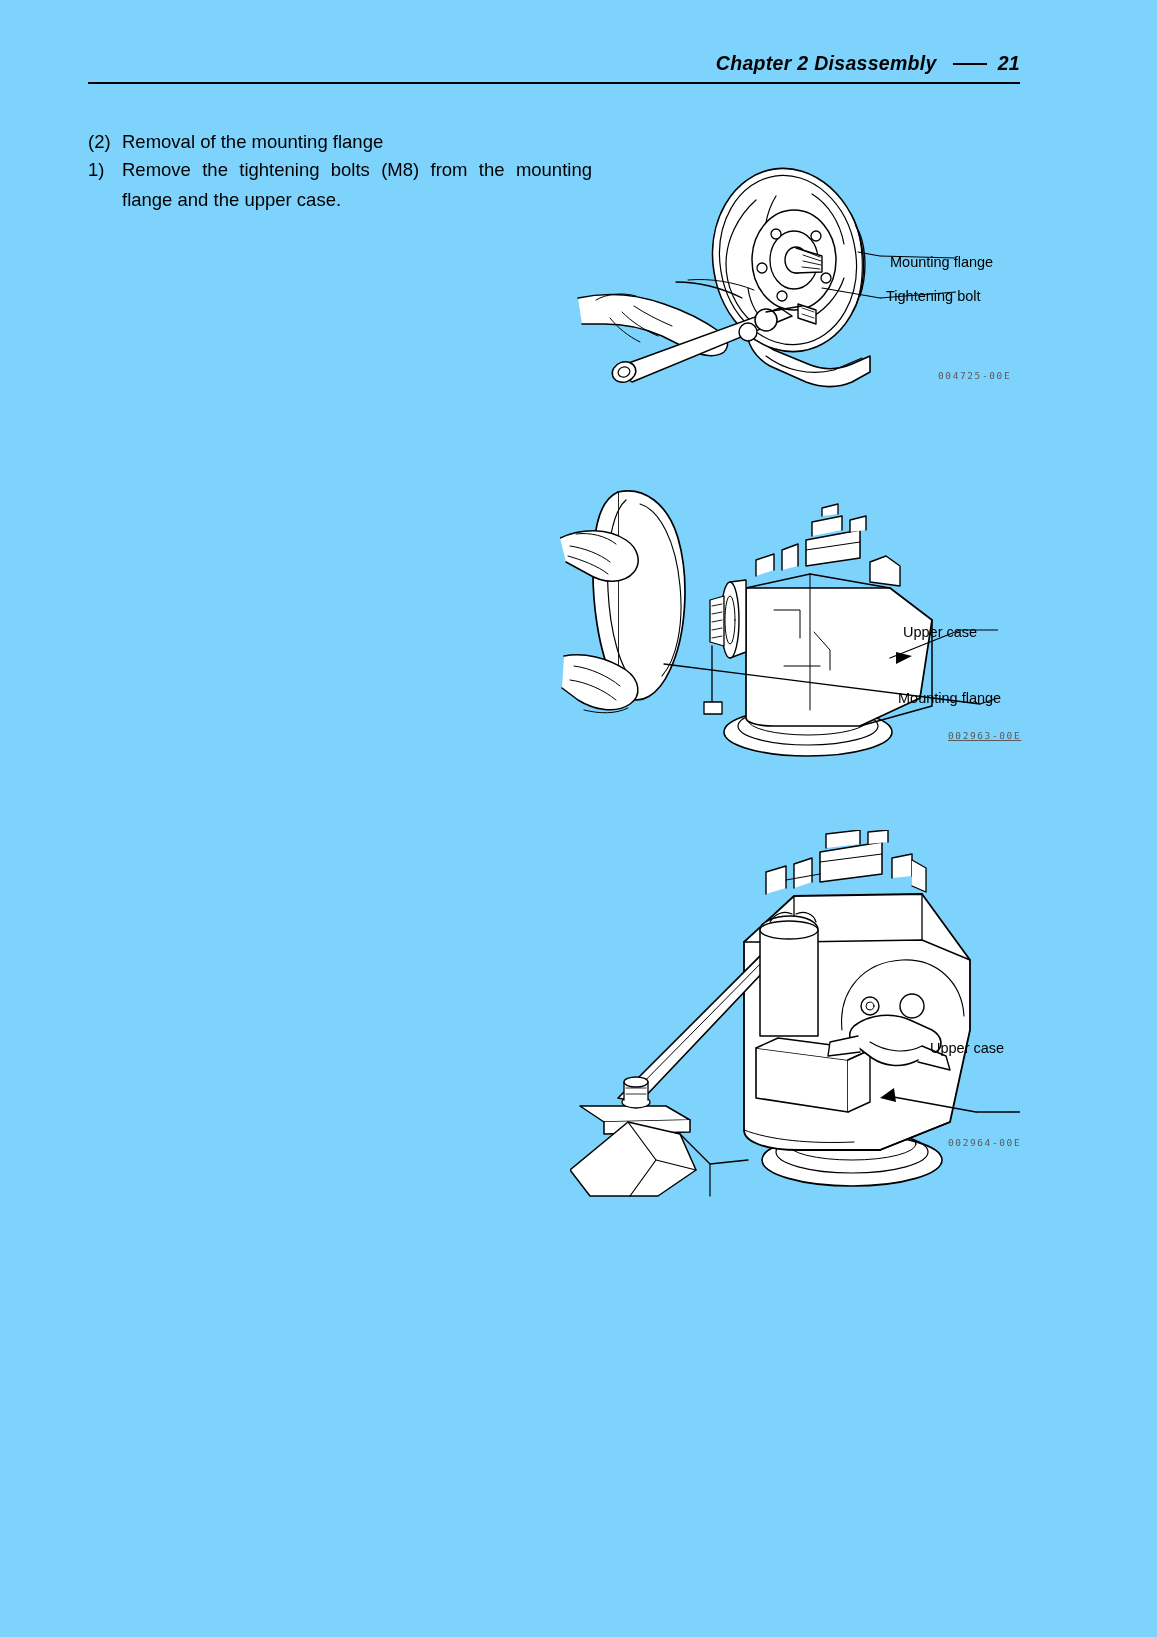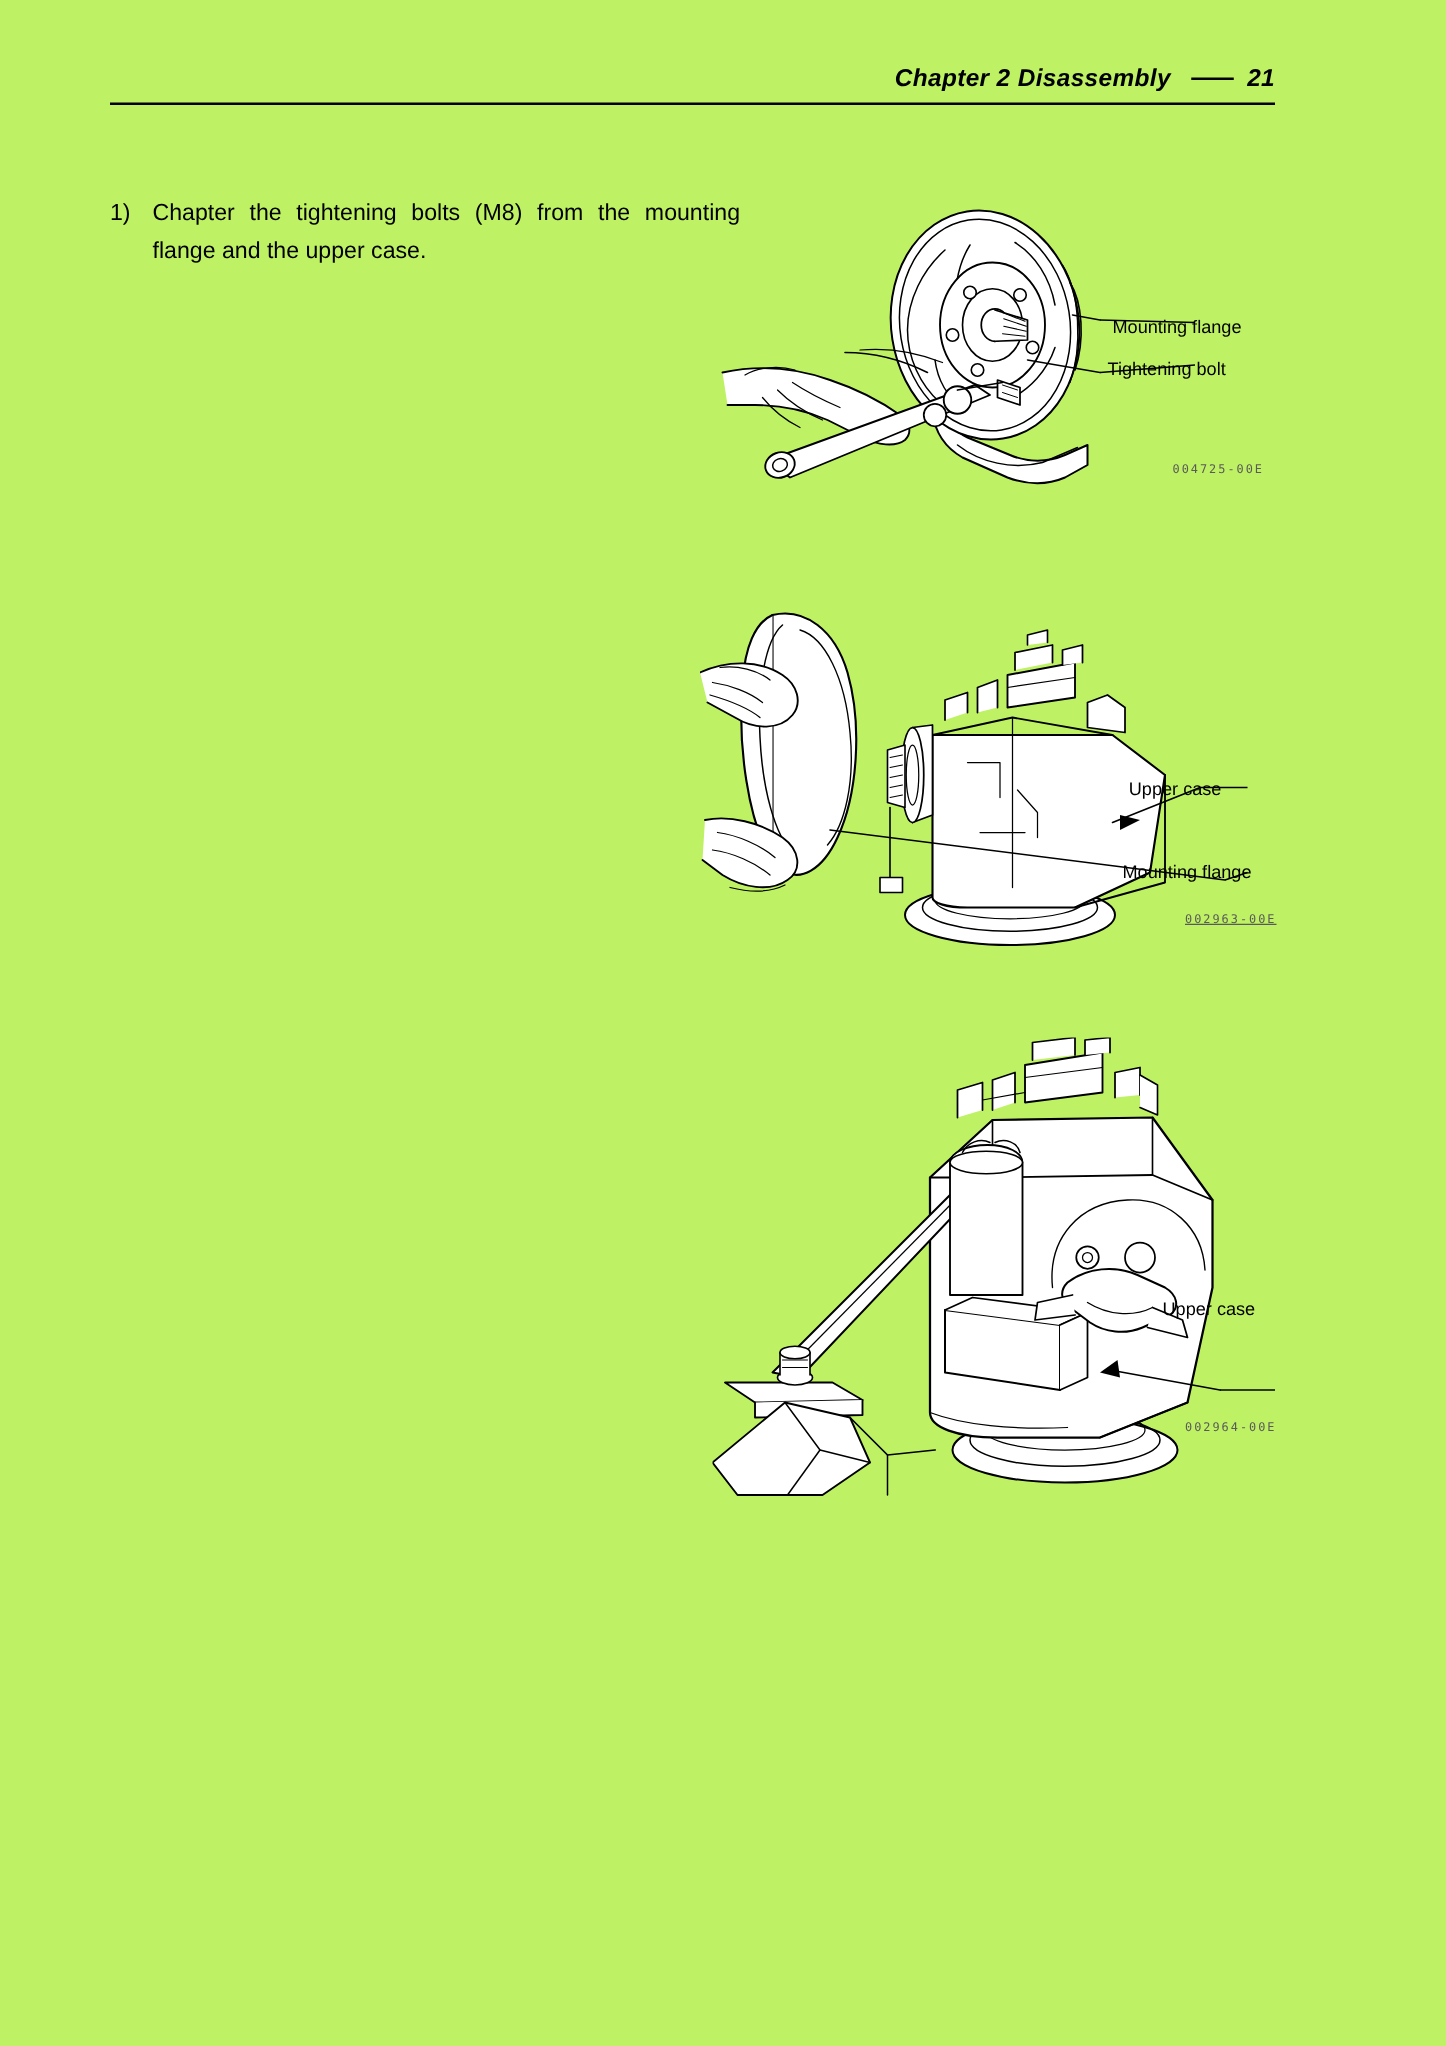--- a/index.html
+++ b/index.html
@@ -4,21 +4,21 @@
 <style>
   html, body {
     margin: 0;
     padding: 0;
     background: #ffffff;
   }
   .page {
     position: relative;
     width: 1157px;
     height: 1637px;
-    background: #bef264;
+    background: #7dd3fc;
     font-family: "Liberation Sans", sans-serif;
     color: #000000;
     overflow: hidden;
   }
 
   
   .header {
     position: absolute;
     left: 88px;
     top: 52px;
@@ -135,23 +135,26 @@
 
 <div class="page">
 
   <div class="header">
     <div class="header-text">
       <span class="chap">Chapter 2  Disassembly</span><span class="dash"></span><span>21</span>
     </div>
     <div class="header-rule"></div>
   </div>
 
+  <div class="body-text para-intro">
+    <span class="list-num">(2)</span><span class="list-body">Removal of the mounting flange</span>
+  </div>
 
   <div class="body-text step1">
-    <span class="list-num">1)</span><span class="list-body justified">Chapter the tightening bolts (M8) from the mounting flange and the upper case.</span>
+    <span class="list-num">1)</span><span class="list-body justified">Remove the tightening bolts (M8) from the mounting flange and the upper case.</span>
   </div>
 
 
 
   <div class="figure fig1">
     <svg class="fig-svg" width="470" height="245" viewBox="0 0 470 245" fill="none" stroke="#000" stroke-width="1.6" stroke-linejoin="round" stroke-linecap="round">
 
       <path d="M176 170 C178 186 186 198 200 206 L236 222 C252 228 268 228 282 222
                L300 212 L300 196 L282 204 C268 210 252 210 238 204 L204 190
                C192 184 186 176 184 166 Z" fill="#fff"></path>

